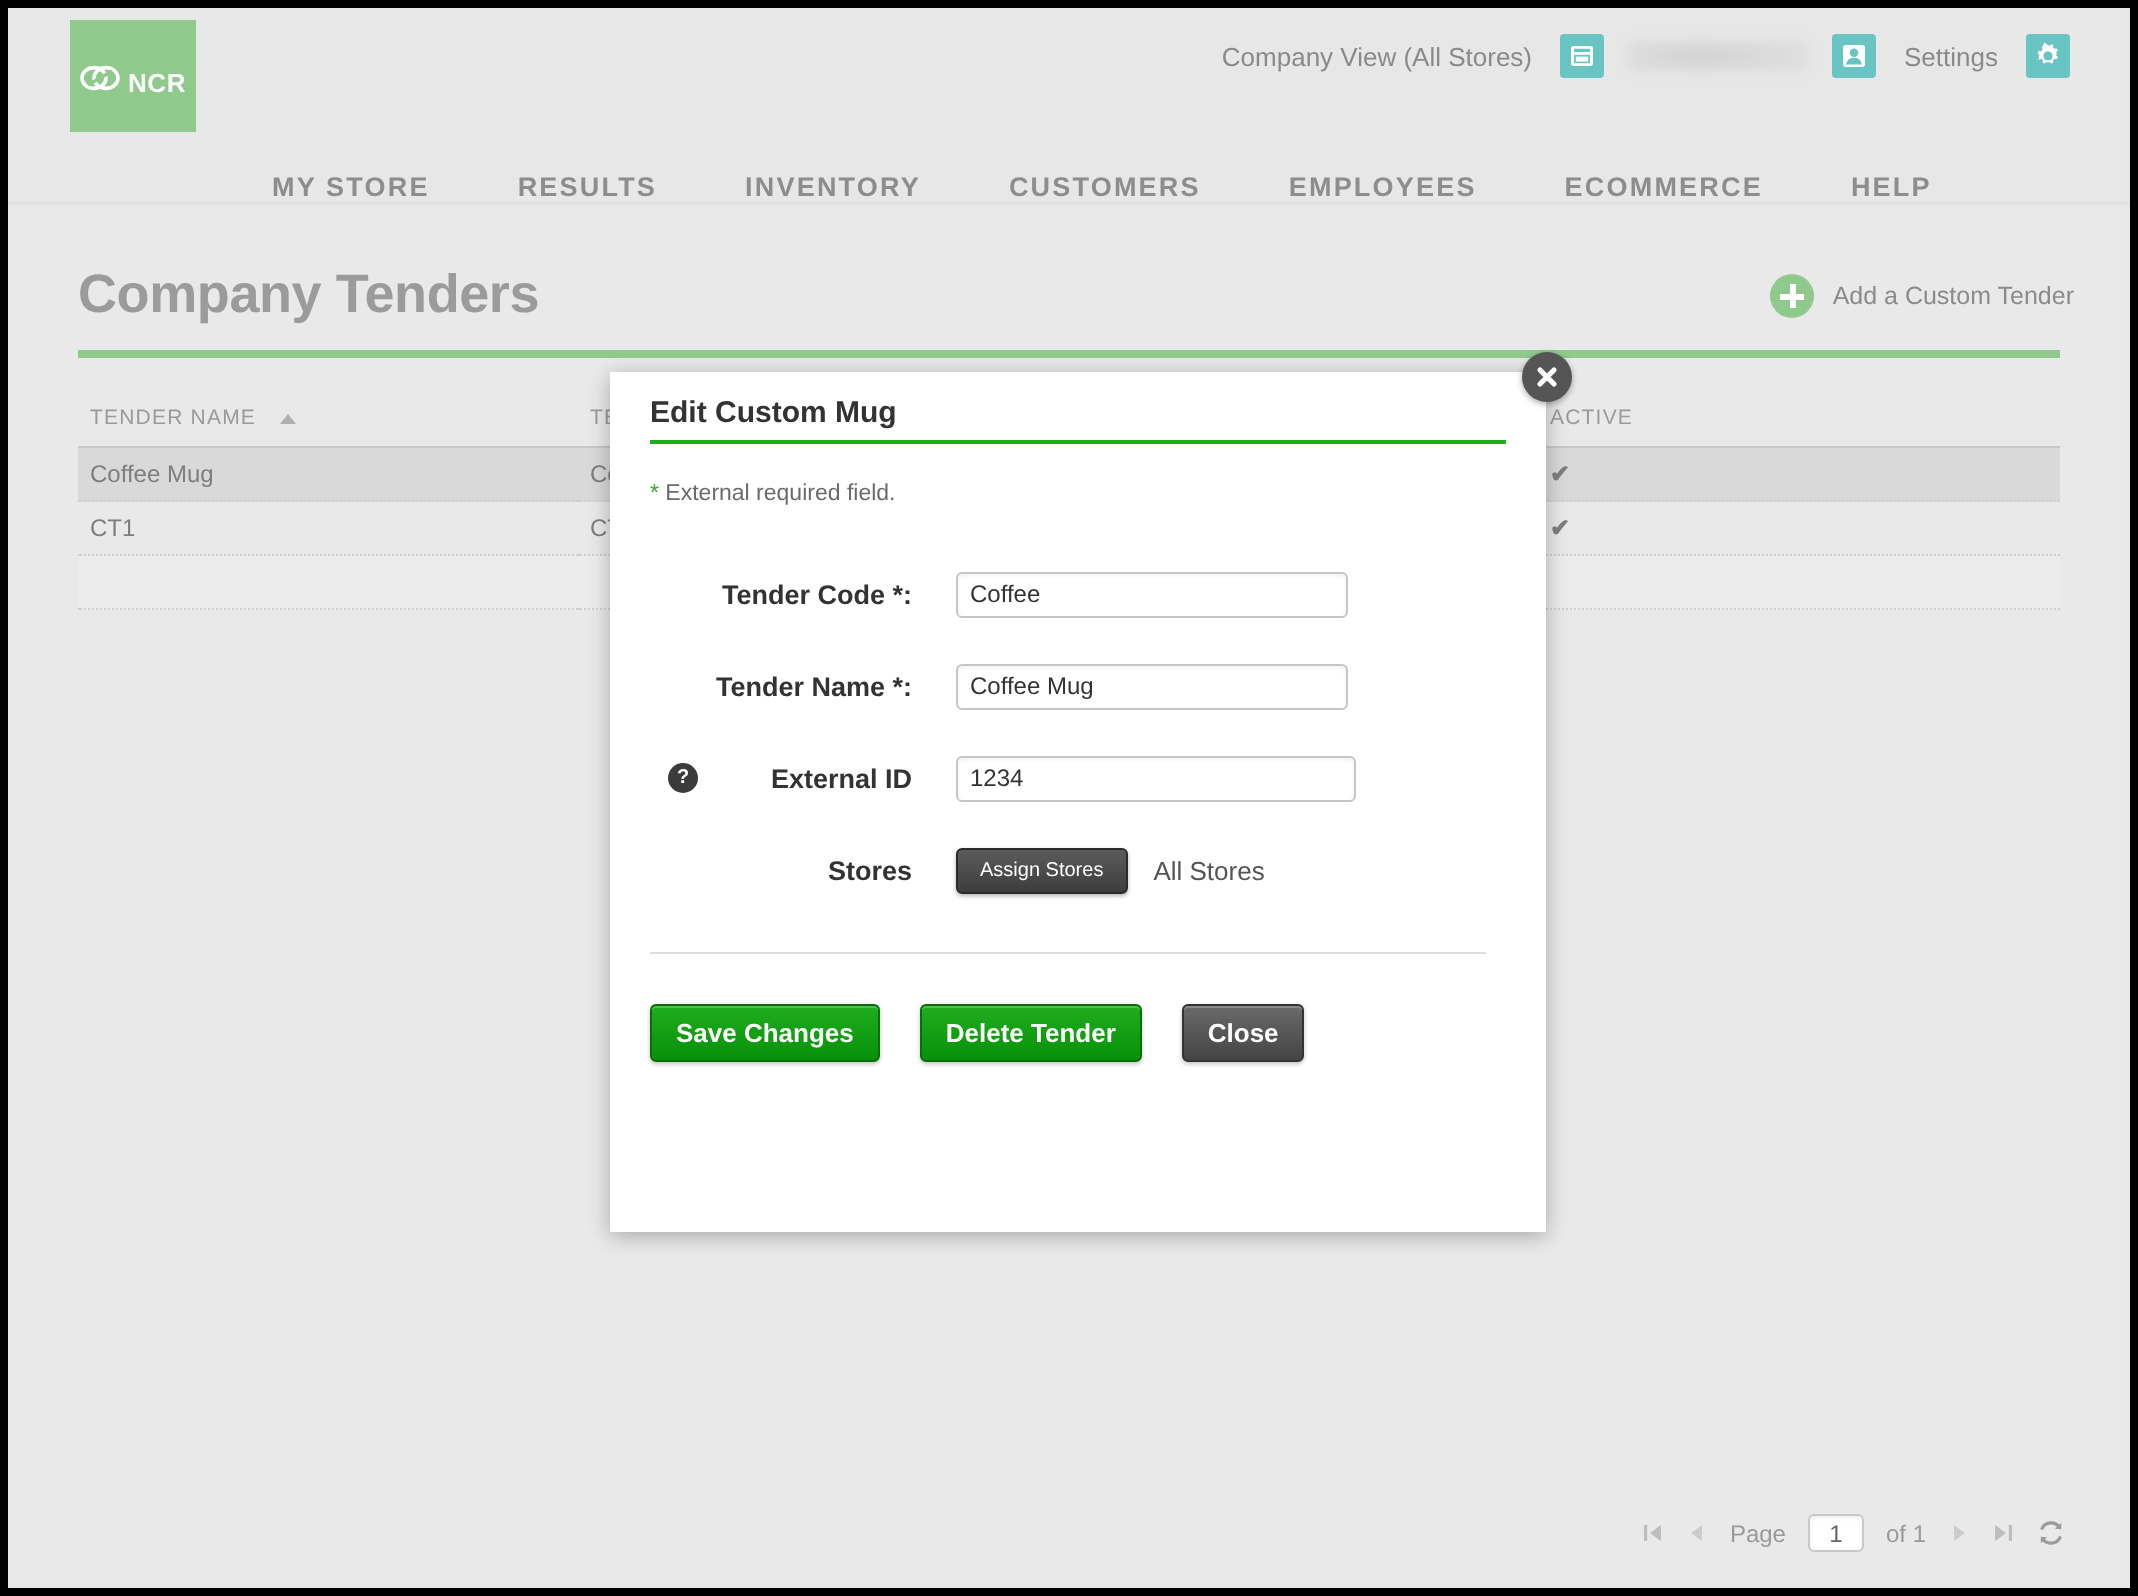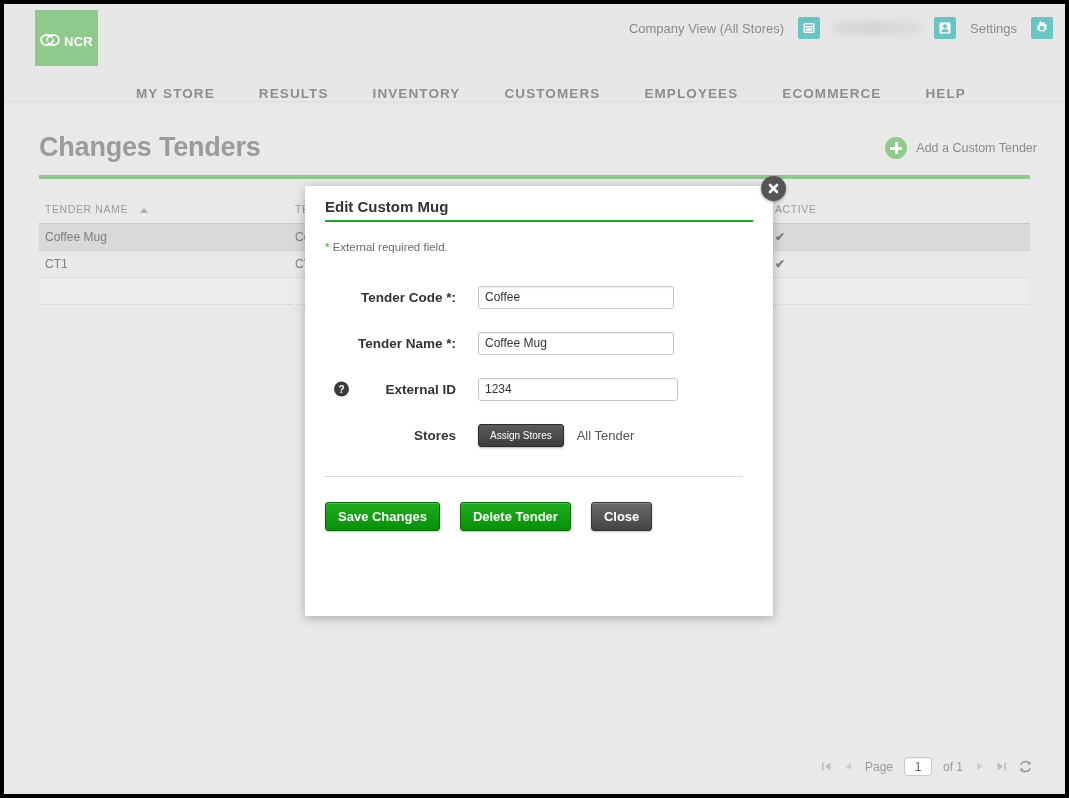--- a/index.html
+++ b/index.html
@@ -31,21 +31,21 @@
   .logo-inner { display:flex; align-items:center; gap:2px; }
   .logo-mark { color:#ffffff; }
   .logo-text {
     color:#ffffff; font-size:13px; font-weight:bold; letter-spacing:0.3px;
     font-family:"Liberation Sans", sans-serif;
   }
 
   .hdr-right {
     position:absolute; right:0; top:0; height:48px;
     display:flex; align-items:center; gap:0px;
-    padding-right:8px;
+    padding-right:26px;
   }
   .hdr-label {
     color:#8a8a8a; font-size:13px; padding:0 10px;
     white-space:nowrap;
   }
   .hdr-icon {
     width:22px; height:22px; background:#69c4c4;
     border-radius:2px; display:flex; align-items:center; justify-content:center;
     margin:0 4px;
   }
@@ -290,21 +290,21 @@
   <div class="nav">
     <div class="nav-item">MY STORE</div>
     <div class="nav-item">RESULTS</div>
     <div class="nav-item">INVENTORY</div>
     <div class="nav-item">CUSTOMERS</div>
     <div class="nav-item">EMPLOYEES</div>
     <div class="nav-item">ECOMMERCE</div>
     <div class="nav-item">HELP</div>
   </div>
 
-  <div class="page-title">Changes Tenders</div>
+  <div class="page-title">Company Tenders</div>
 
   <div class="add-link">
     <span class="plus-circle"></span>
     <span class="add-link-text">Add a Custom Tender</span>
   </div>
 
   <div class="green-rule"></div>
 
   <div class="table-wrap">
     <table class="tbl">
@@ -361,21 +361,21 @@
         <div class="flabel">
           <span class="help-icon">?</span>
           <span>External ID</span>
         </div>
         <input class="finput wide" value="1234" style="">
       </div>
 
       <div class="frow">
         <div class="flabel">Stores</div>
         <button class="btn-assign">Assign Stores</button>
-        <span class="all-stores">All Tender</span>
+        <span class="all-stores">All Stores</span>
       </div>
 
     </div>
 
     <div class="modal-divider"></div>
 
     <div class="modal-actions">
       <button class="btn btn-green">Save Changes</button>
       <button class="btn btn-green">Delete Tender</button>
       <button class="btn btn-gray">Close</button>

